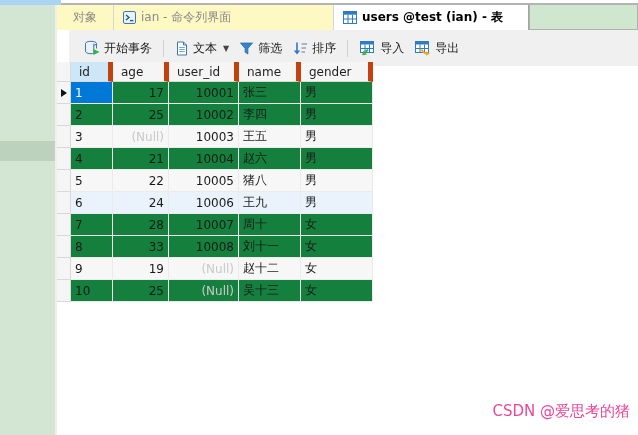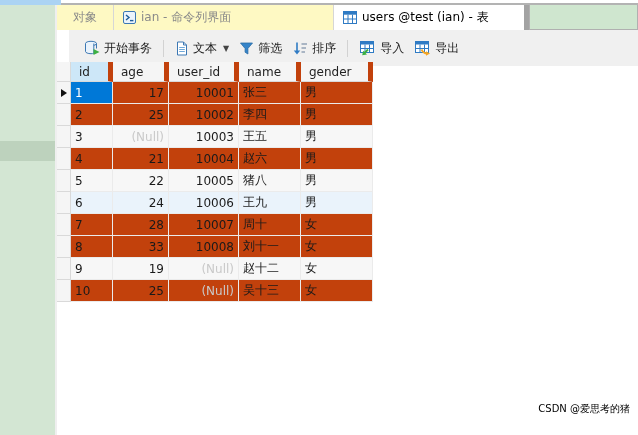--- a/index.html
+++ b/index.html
@@ -18,53 +18,53 @@
   
   .app { position:absolute; left:57px; top:5px; width:581px; height:430px; background:#ffffff; }
 
   
   .tabbar { position:absolute; left:0; top:0; width:581px; height:25px; background:#fef9c3; display:flex; }
   .tab { height:25px; display:flex; align-items:center; justify-content:center; gap:5px;
          border-right:1px solid #d6d6d6; color:#8a8a8a; cursor:default; padding:0 8px; }
   .tab.t1 { width:57px; }
   .tab.t2 { width:220px; justify-content:flex-start; padding-left:9px; }
   .tab.active { width:195px; background:#ffffff; color:#000; justify-content:flex-start; padding-left:9px;
-                border-right:5px solid #a3a3a3; }
+                border-right:1px solid #a3a3a3;font-weight:bold; }
   .tab-green { width:109px; height:25px; background:#cfe6cf; border:1px solid #b0b0b0; border-top:none; }
 
   
   .toolbar { position:absolute; left:12px; top:25px; width:581px; height:36px; background:#f0f0f0;
              display:flex; align-items:center; padding-left:10px; }
   .tool { display:flex; align-items:center; gap:4px; padding:3px 5px; cursor:default; white-space:nowrap; }
   .tsep { width:1px; height:17px; background:#d2d2d2; margin:0 6px; }
   .caret { font-size:8px; color:#444; margin-left:2px; }
 
   
   .grid { position:absolute; left:0; top:57px; width:316px; }
   .grow { display:flex; height:22px; }
   .ghead { display:flex; height:20px; }
   .cell { border-right:1px solid #ebebeb; border-bottom:1px solid #ebebeb;
-          padding:0 4px; display:flex; align-items:center; overflow:hidden; background:#c2410c; }
+          padding:0 4px; display:flex; align-items:center; overflow:hidden; background:#15803d; }
   .hcell { background:#f5f5f5; border-right:5px solid #c2410c; border-bottom:1px solid #d9d9d9;
            padding:0 8px; display:flex; align-items:center; color:#222; }
   .hcell.hsel { background:#cde7f8; }
   .gut { width:14px; background:#f5f5f5; border-right:1px solid #d9d9d9; border-bottom:1px solid #d9d9d9;
          display:flex; align-items:center; justify-content:center; padding:0; }
   .col-id{width:42px;} .col-age{width:56px;} .col-user{width:70px;} .col-name{width:62px;} .col-gender{width:72px;}
   .num { justify-content:flex-end; }
   .stripe .cell { background:#f7f7f7; }
   .hover .cell  { background:#eaf3fb; }
   .selcell { background:#0078d7 !important; color:#ffffff; }
   .nullv { color:#c9c9c9; }
   .rowmark { width:0; height:0; border-top:4px solid transparent; border-bottom:4px solid transparent;
              border-left:6px solid #111; }
 
   
   .watermark { position:absolute; left:448px; top:402px; width:182px; text-align:right;
-               color:#000000; font-size:10px; }
+               color:#ec4899; font-size:15px; }
 
   .iconbox { display:inline-flex; align-items:center; justify-content:center; }
 </style>
 </head>
 <body>
 
 <div class="blue-strip"></div>
 <div class="green-panel"></div>
 <div class="green-dark"></div>
 <div class="left-gap"></div>

